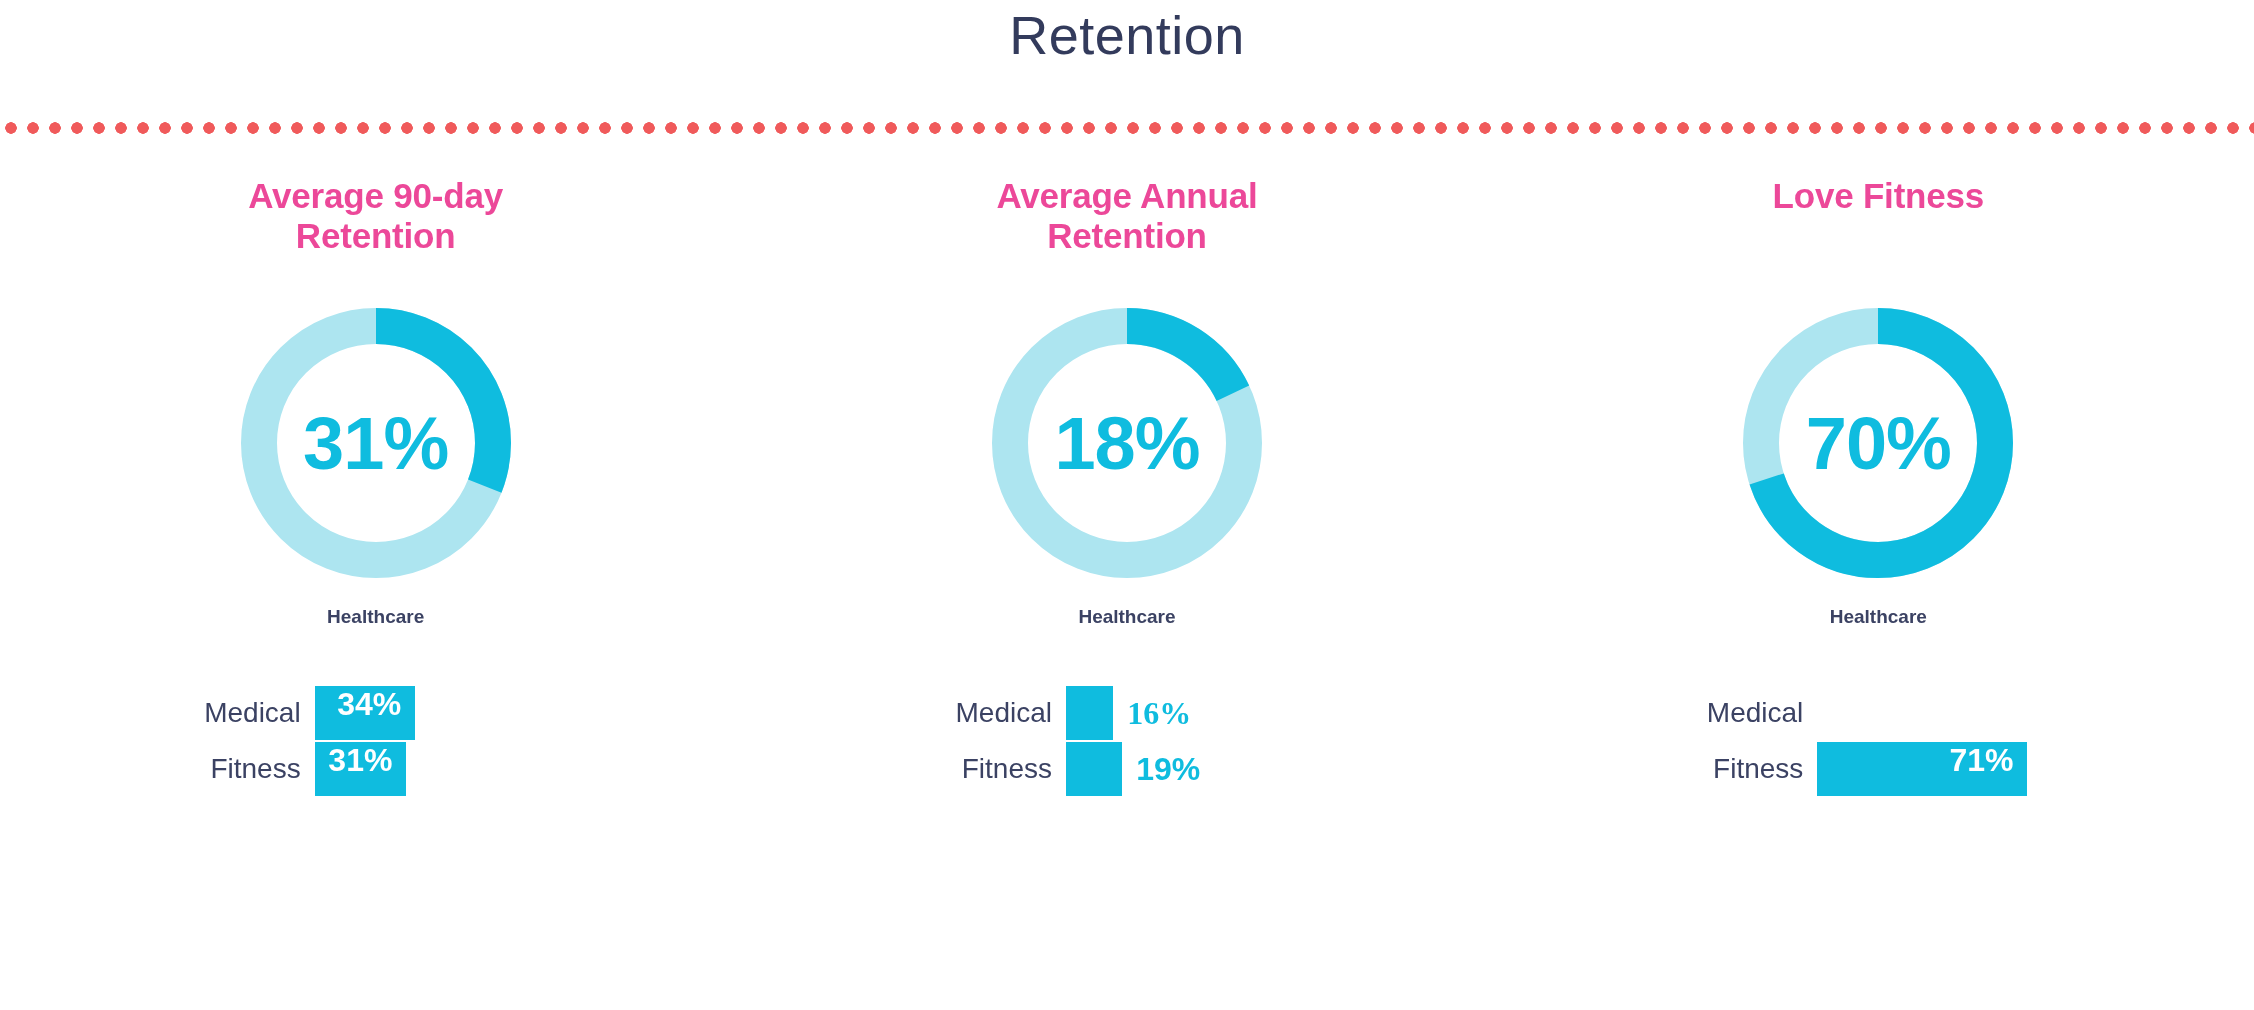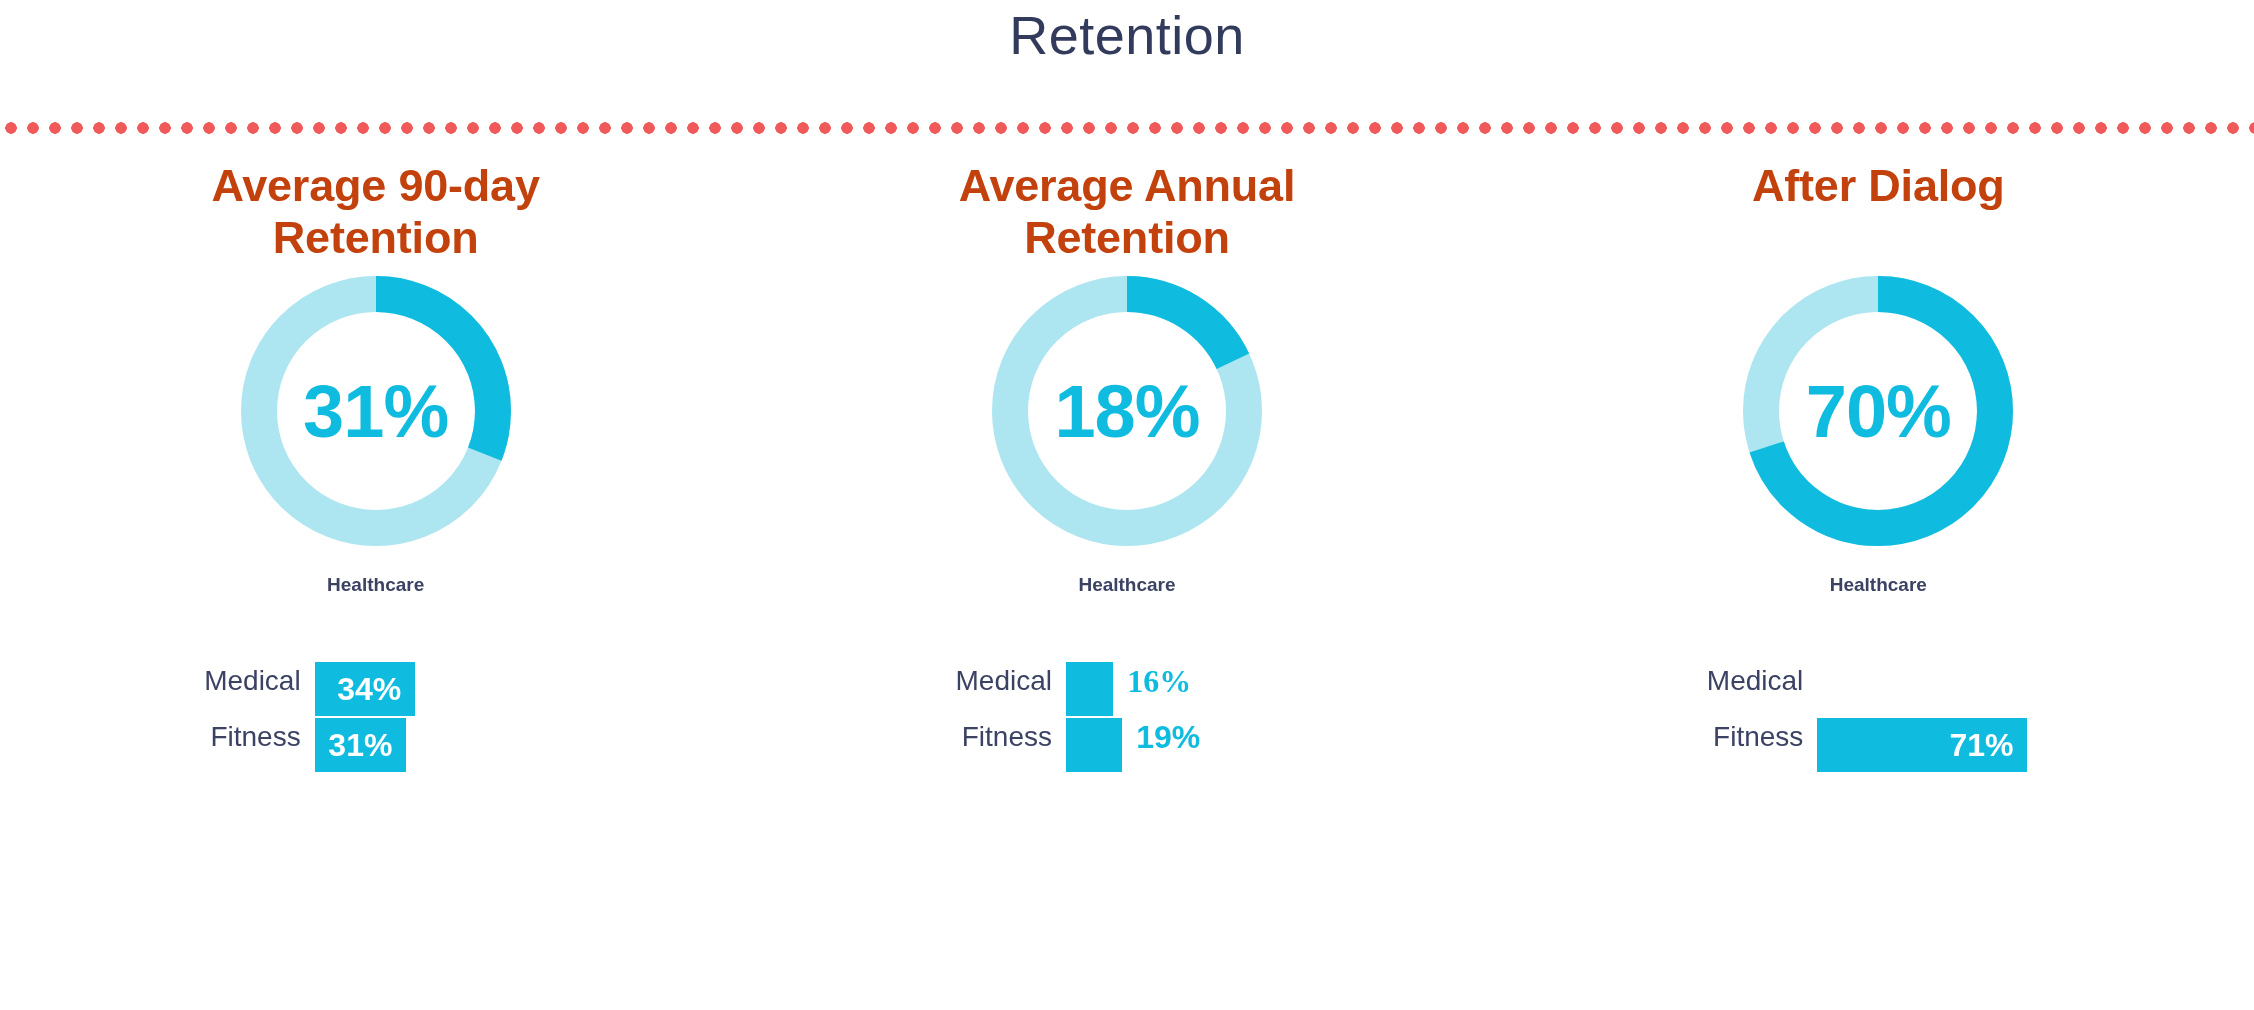--- a/index.html
+++ b/index.html
@@ -51,28 +51,28 @@
     align-items: flex-start;
   }
   .column {
     flex: 1 1 0;
     display: flex;
     flex-direction: column;
     align-items: center;
   }
 
   .col-heading {
-    font-size: 45px;
-    font-weight: bold;
-    color: #c2410c;
+    font-size: 35px;
+    font-weight: bold;
+    color: #ec4899;
     text-align: center;
     line-height: 1.15;
     width: 470px;
     height: 82px;
-    margin: 0;
+    margin: 16px;
     letter-spacing: -0.2px;
   }
 
   
   .donut-wrap {
     position: relative;
     width: 270px;
     height: 270px;
     margin-top: 34px;
   }
@@ -133,23 +133,22 @@
     position: relative;
     height: 54px;
   }
   .bar-fill {
     position: absolute;
     left: 0;
     top: 0;
     height: 54px;
     background: #0fbcdf;
     display: flex;
-    align-items: center;
+    align-items: flex-start;
     justify-content: flex-end;
-    margin-top: 8px;
   }
   .bar-value-inside {
     color: #ffffff;
     font-size: 32px;
     font-weight: bold;
     padding-right: 14px;
     white-space: nowrap;
   }
   .bar-value-outside {
     position: absolute;
@@ -238,21 +237,21 @@
         <div class="bar-track">
           <div class="bar-fill" style="width: 19%;"></div>
           <span class="bar-value-outside" style="left: 19%;">19%</span>
         </div>
       </div>
     </div>
   </div>
 
   <div class="column">
     <div class="col-heading">
-      <div>After Dialog</div>
+      <div>Love Fitness</div>
     </div>
 
     <div class="donut-wrap">
       <svg viewBox="0 0 270 270">
         <circle cx="135" cy="135" r="117" fill="none" stroke="#ade5f0" stroke-width="36"></circle>
         <circle class="donut-arc" cx="135" cy="135" r="117" fill="none" stroke="#0fbcdf" stroke-width="36" transform="rotate(-90 135 135)" stroke-dasharray="514.5928766580081 220.5398042820035"></circle>
       </svg>
       <div class="donut-value">70%</div>
     </div>
 

